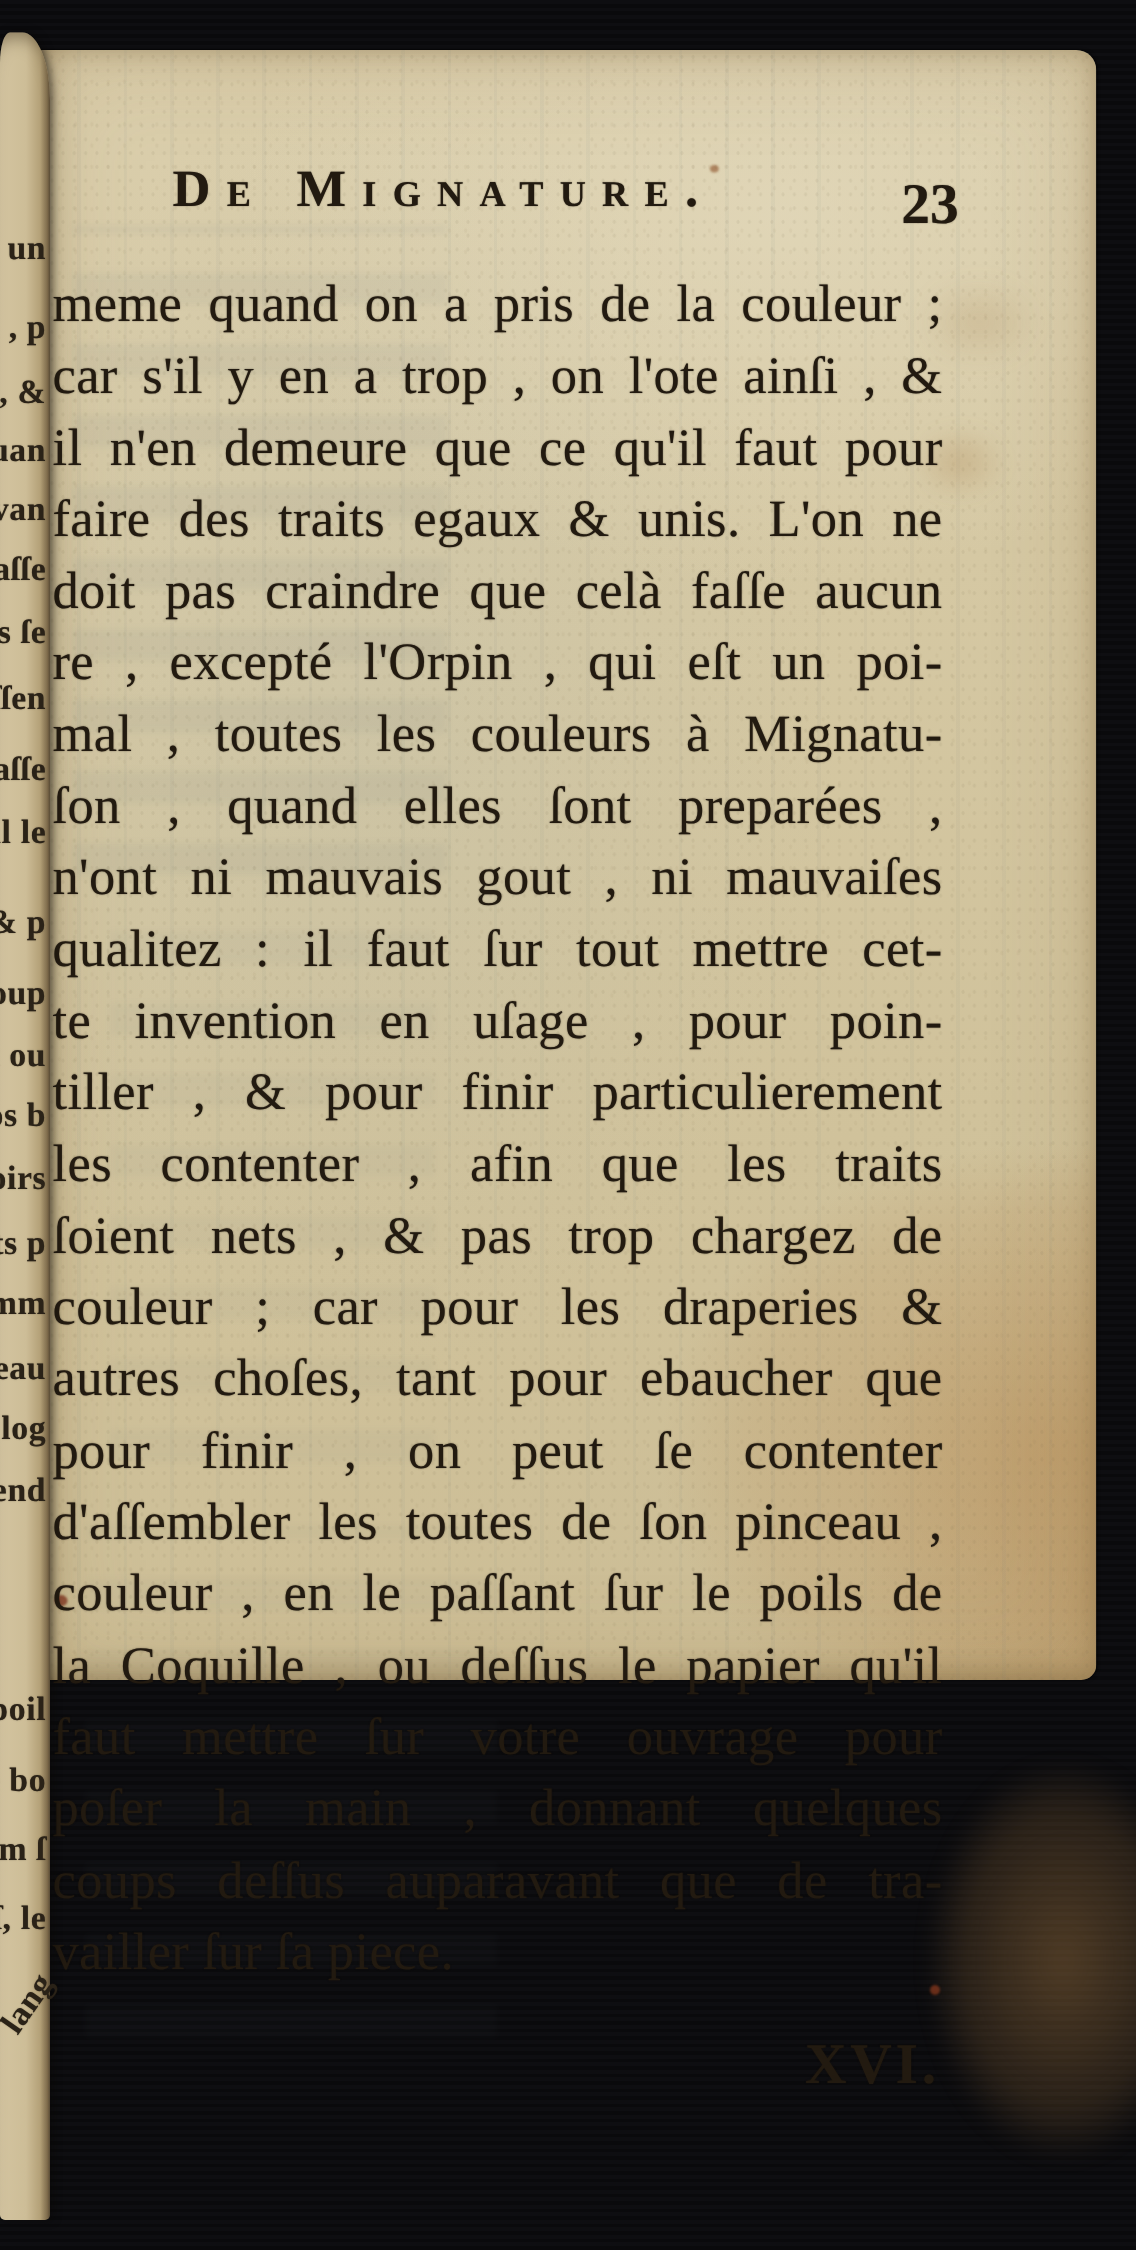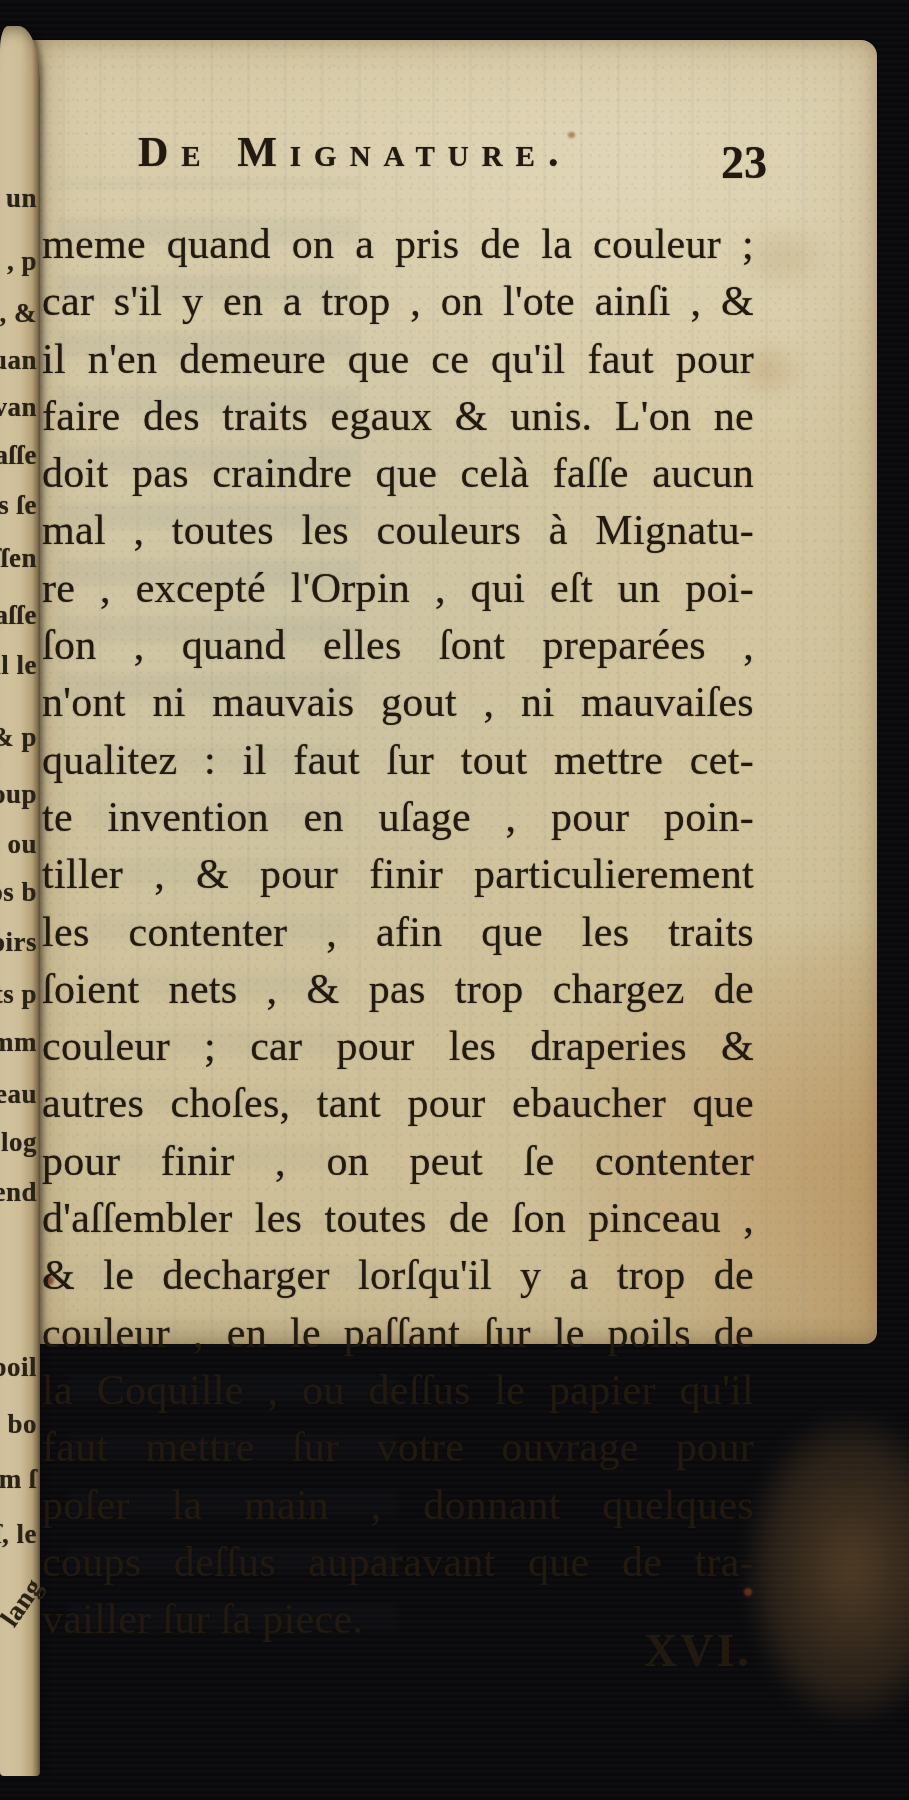--- a/index.html
+++ b/index.html
@@ -106,34 +106,33 @@
 
     <div class="header-title">De Mignature.</div>
     <div class="header-number">23</div>
 
     <div class="body-lines">
         <div class="line">meme quand on a pris de la couleur ;</div>
         <div class="line">car s'il y en a trop , on l'ote ainſi , &amp;</div>
         <div class="line">il n'en demeure que ce qu'il faut pour</div>
         <div class="line">faire des traits egaux &amp; unis. L'on ne</div>
         <div class="line">doit pas craindre que celà faſſe aucun</div>
+        <div class="line">re , excepté l'Orpin , qui eſt un poi-</div>
         <div class="line">mal , toutes les couleurs à Mignatu-</div>
-        <div class="line">re , excepté l'Orpin , qui eſt un poi-</div>
         <div class="line">ſon , quand elles ſont preparées ,</div>
         <div class="line">n'ont ni mauvais gout , ni mauvaiſes</div>
         <div class="line">qualitez : il faut ſur tout mettre cet-</div>
         <div class="line">te invention en uſage , pour poin-</div>
         <div class="line">tiller , &amp; pour finir particulierement</div>
         <div class="line">les contenter , afin que les traits</div>
         <div class="line">ſoient nets , &amp; pas trop chargez de</div>
         <div class="line">couleur ; car pour les draperies &amp;</div>
         <div class="line">autres choſes, tant pour ebaucher que</div>
         <div class="line">pour finir , on peut ſe contenter</div>
         <div class="line">d'aſſembler les toutes de ſon pinceau ,</div>
-        <div class="line">&amp; le decharger lorſqu'il y a trop de</div>
         <div class="line">couleur , en le paſſant ſur le poils de</div>
         <div class="line">la Coquille , ou deſſus le papier qu'il</div>
         <div class="line">faut mettre ſur votre ouvrage pour</div>
         <div class="line">poſer la main , donnant quelques</div>
         <div class="line">coups deſſus auparavant que de tra-</div>
         <div class="line">vailler ſur ſa piece.</div>
       </div>
 
     <div class="catchword">XVI.</div>
   </div>

